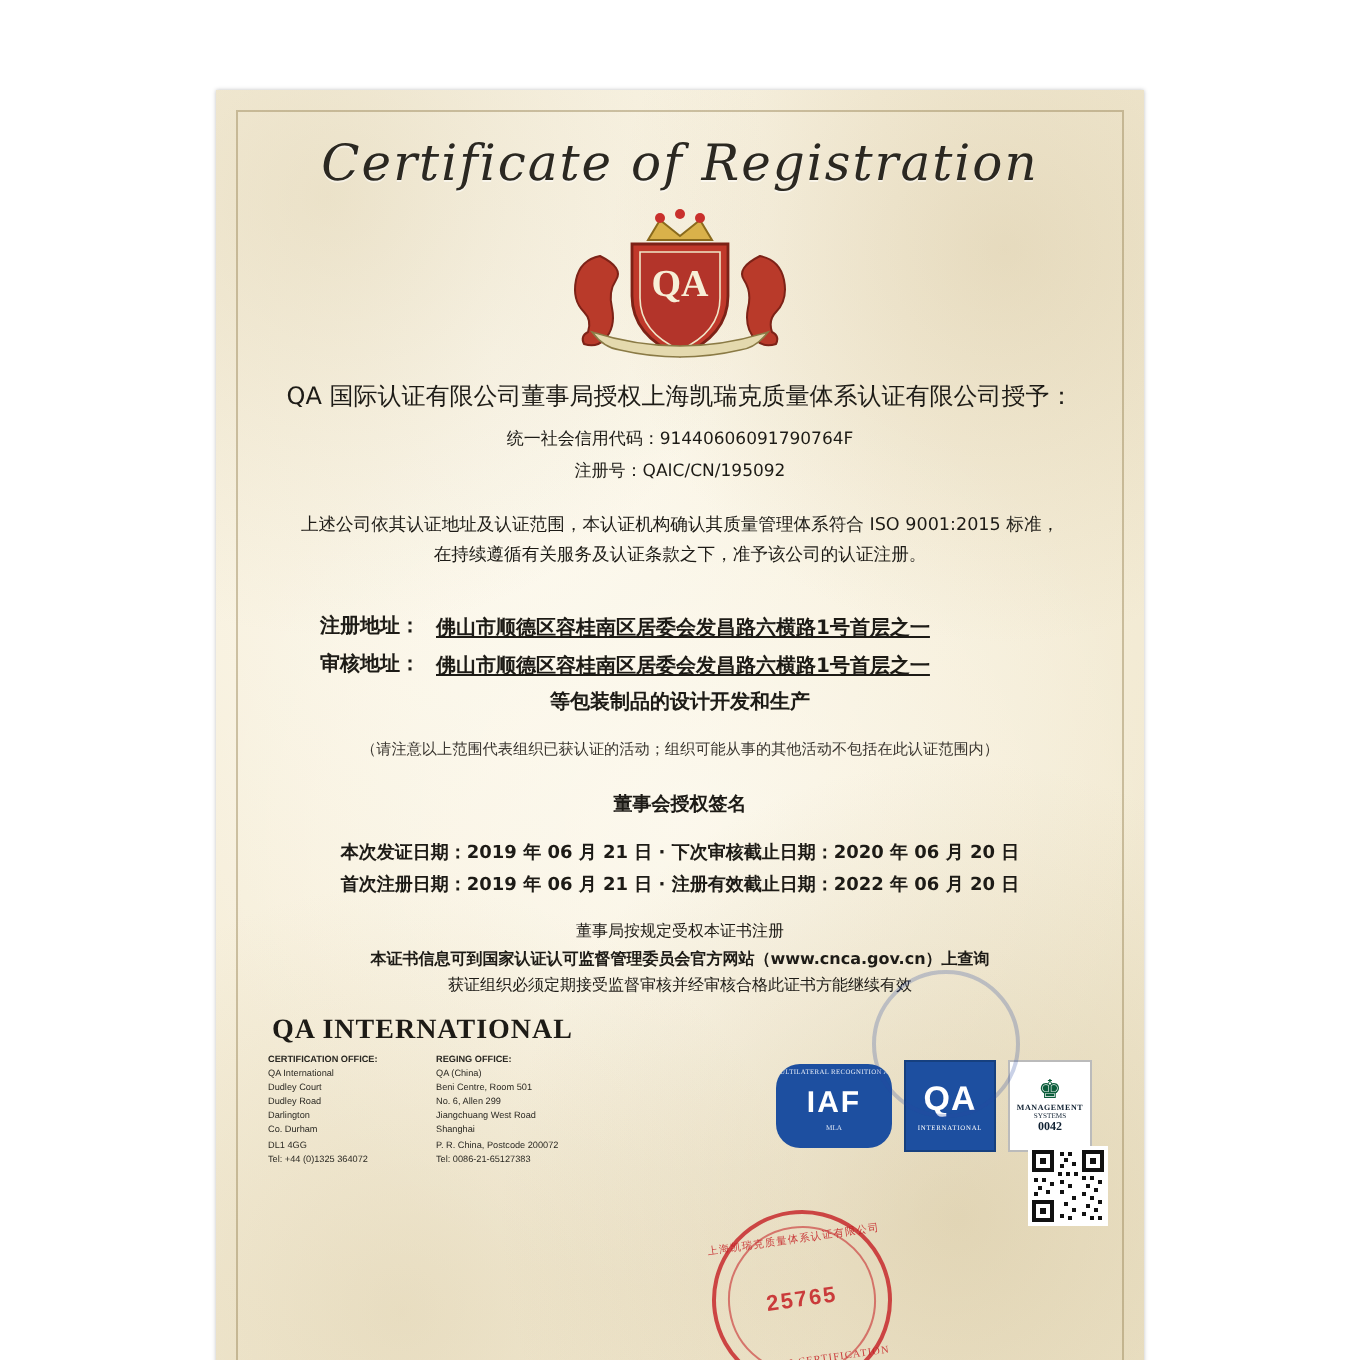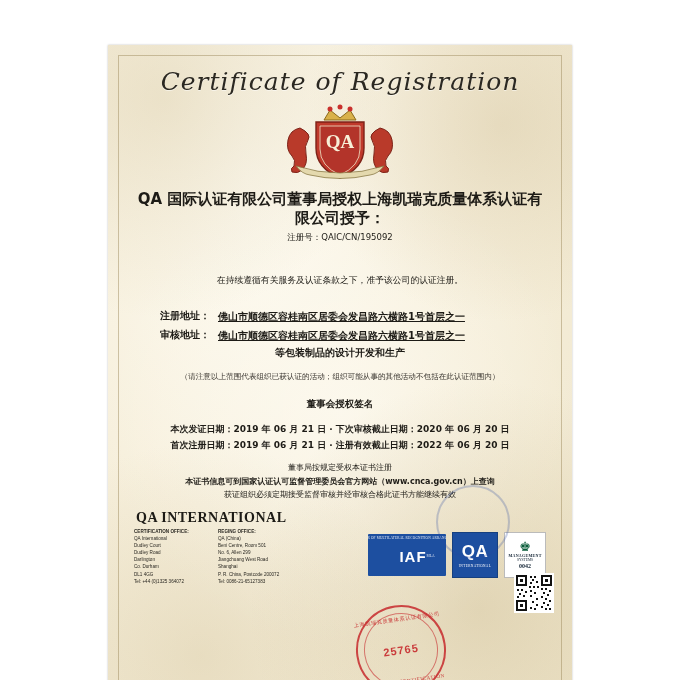--- a/index.html
+++ b/index.html
@@ -71,22 +71,22 @@
   }
   .crest {
     margin: 8px auto 2px;
     width: 120px;
     height: 78px;
     position: relative;
   }
   .crest svg { display: block; }
   .authorized-line {
     margin-top: 8px;
-    font-size: 15px;
-    font-weight: bold;
+    font-size: 12px;
+    font-weight: normal;
     font-family: "DejaVu Sans", sans-serif;
   }
   .company {
     margin-top: 12px;
     font-family: "DejaVu Sans", sans-serif;
     font-size: 14.5px;
     font-weight: bold;
     letter-spacing: 0.5px;
   }
   .credit-code {
@@ -222,30 +222,29 @@
     position: absolute;
     right: 0;
     top: 4px;
     display: flex;
     align-items: center;
     gap: 6px;
   }
   .iaf {
     width: 58px;
     height: 42px;
-    border-radius: 1px;
+    border-radius: 12px;
     background: #1d4fa0;
     color: #fff;
     display: flex;
-    flex-direction: row;
+    flex-direction: column;
     align-items: center;
     justify-content: center;
     position: relative;
     overflow: hidden;
-    padding-left: 20px;
   }
   .iaf .ring {
     position: absolute;
     top: 2px;
     left: 50%;
     transform: translateX(-50%);
     font-size: 3.4px;
     letter-spacing: 0.2px;
     color: #e6edf8;
     white-space: nowrap;
@@ -377,24 +376,25 @@
           <path d="M40 22 h40 v23 q0 17 -20 26 q-20 -9 -20 -26z" fill="#b3342a" stroke="#f0e6c8" stroke-width="0.8"></path>
           <text x="60" y="44" font-family="Liberation Serif, serif" font-size="19" font-weight="bold" fill="#f7efd7" text-anchor="middle">QA</text>
 
           <path d="M16 62 q44 14 88 0 q-6 8 -14 9 q-30 7 -60 0 q-8 -1 -14 -9z" fill="#e4d9ae" stroke="#8a7a45" stroke-width="0.8"></path>
         </svg>
       </div>
 
       <div class="authorized-line">QA 国际认证有限公司董事局授权上海凯瑞克质量体系认证有限公司授予：</div>
 
 
+      <div class="credit-code">统一社会信用代码：91440606091790764F</div>
       <div class="reg-no">注册号：QAIC/CN/195092</div>
 
       <div class="para">
-        <br>
+        <span>上述公司依其认证地址及认证范围，本认证机构确认其质量管理体系符合 ISO 9001:2015 标准，</span><br>
         <span>在持续遵循有关服务及认证条款之下，准予该公司的认证注册。</span>
       </div>
 
       <div class="fields">
         <div class="field-row">
           <span class="field-label">注册地址：</span>
           <span class="field-value">佛山市顺德区容桂南区居委会发昌路六横路1号首层之一</span>
         </div>
         <div class="field-row">
           <span class="field-label">审核地址：</span>

